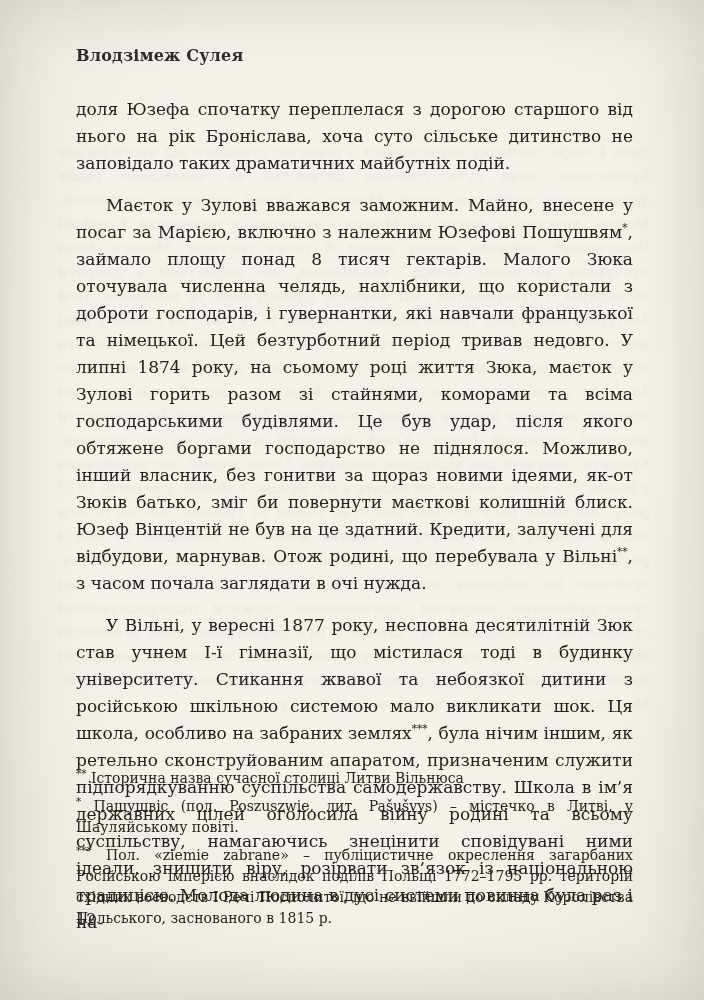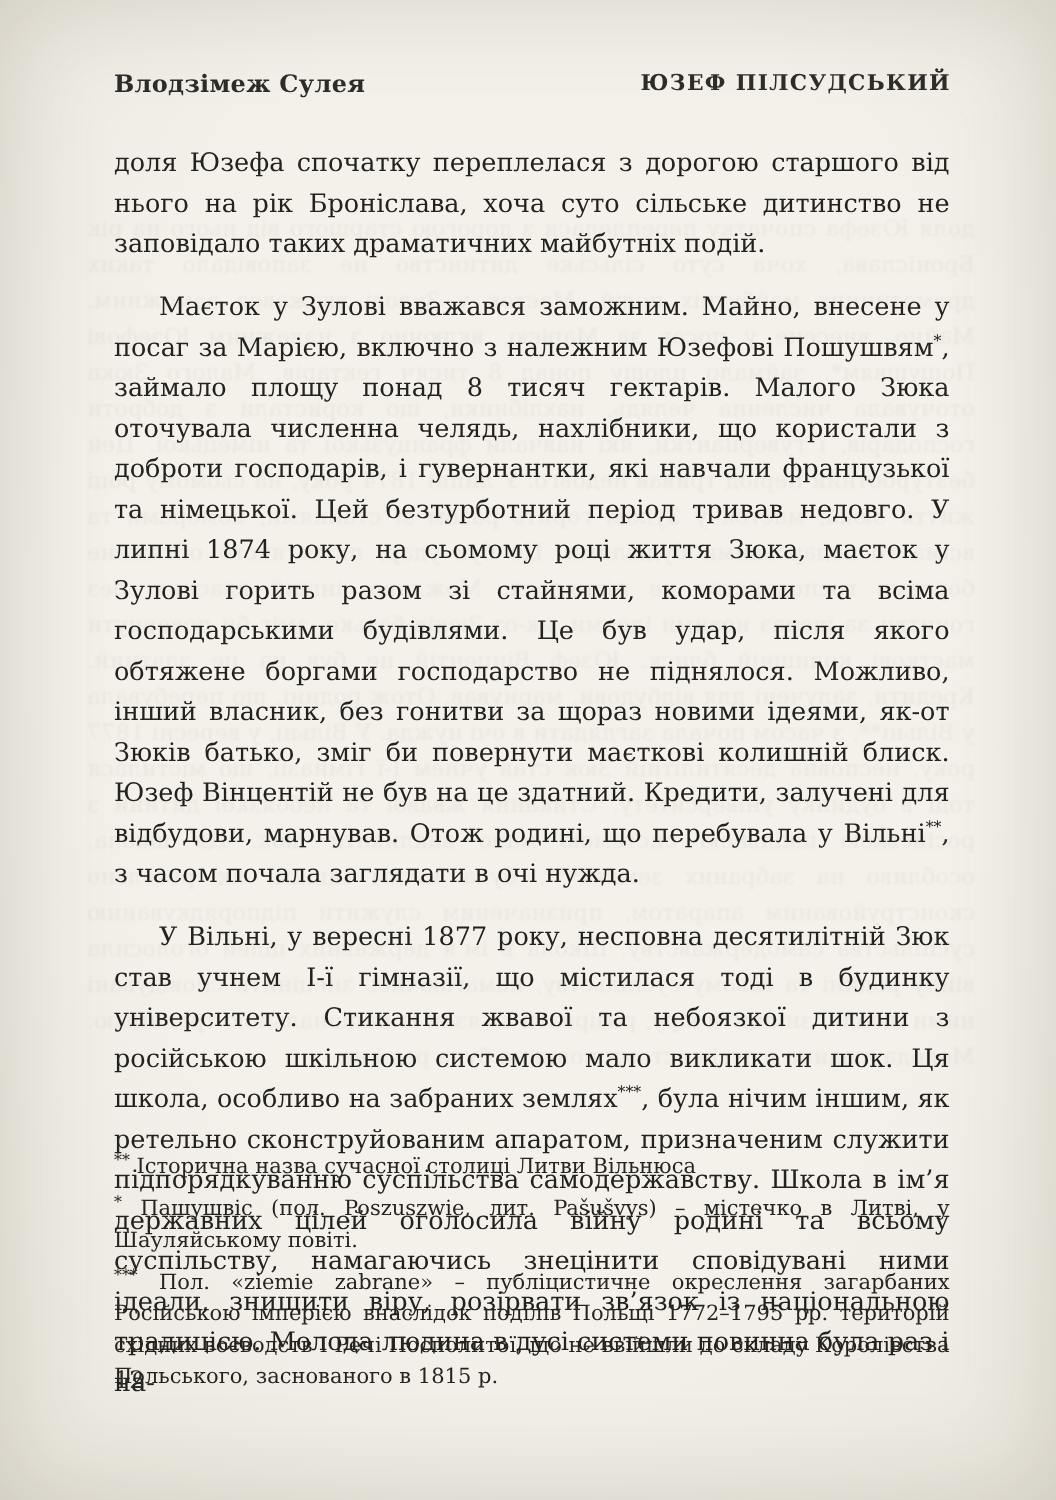--- a/index.html
+++ b/index.html
@@ -79,21 +79,20 @@
 </style>
 </head>
 <body>
 
 <div class="page">
 
   <div class="ghost" id="ghost" aria-hidden="true">доля Юзефа спочатку переплелася з дорогою старшого від нього на рік Броніслава, хоча суто сільське дитинство не заповідало таких драматичних майбутніх подій. Маєток у Зулові вважався заможним. Майно, внесене у посаг за Марією, включно з належним Юзефові Пошушвям*, займало площу понад 8 тисяч гектарів. Малого Зюка оточувала численна челядь, нахлібники, що користали з доброти господарів, і гувернантки, які навчали французької та німецької. Цей безтурботний період тривав недовго. У липні 1874 року, на сьомому році життя Зюка, маєток у Зулові горить разом зі стайнями, коморами та всіма господарськими будівлями. Це був удар, після якого обтяжене боргами господарство не піднялося. Можливо, інший власник, без гонитви за щораз новими ідеями, як-от Зюків батько, зміг би повернути маєткові колишній блиск. Юзеф Вінцентій не був на це здатний. Кредити, залучені для відбудови, марнував. Отож родині, що перебувала у Вільні**, з часом почала заглядати в очі нужда. У Вільні, у вересні 1877 року, несповна десятилітній Зюк став учнем І-ї гімназії, що містилася тоді в будинку університету. Стикання жвавої та небоязкої дитини з російською шкільною системою мало викликати шок. Ця школа, особливо на забраних землях***, була нічим іншим, як ретельно сконструйованим апаратом, призначеним служити підпорядкуванню суспільства самодержавству. Школа в ім’я державних цілей оголосила війну родині та всьому суспільству, намагаючись знецінити сповідувані ними ідеали, знищити віру, розірвати зв’язок із національною традицією. Молода людина в дусі системи повинна була раз і на-</div>
 
   <header class="running-head">
     <span class="author">Влодзімеж Сулея</span>
-    <span class="booktitle">ЮЗЕФ ПІЛСУДСЬКИЙ</span>
   </header>
 
   <main class="body-text" id="body-text">
       <p class="para"><span>доля Юзефа спочатку переплелася з дорогою старшого від нього на рік Броніслава, хоча суто сільське дитинство не заповідало таких драматичних майбутніх подій.</span></p>
       <p class="para indent"><span>Маєток у Зулові вважався заможним. Майно, внесене у посаг за Марією, включно з належним Юзефові Пошушвям</span><sup class="fn-mark">*</sup><span>, займало площу понад 8 тисяч гектарів. Малого Зюка оточувала численна челядь, нахлібники, що користали з доброти господарів, і гувернантки, які навчали французької та німецької. Цей безтурботний період тривав недовго. У липні 1874 року, на сьомому році життя Зюка, маєток у Зулові горить разом зі стайнями, коморами та всіма господарськими будівлями. Це був удар, після якого обтяжене боргами господарство не піднялося. Можливо, інший власник, без гонитви за щораз новими ідеями, як-от Зюків батько, зміг би повернути маєткові колишній блиск. Юзеф Вінцентій не був на це здатний. Кредити, залучені для відбудови, марнував. Отож родині, що перебувала у Вільні</span><sup class="fn-mark">**</sup><span>, з часом почала заглядати в очі нужда.</span></p>
       <p class="para indent"><span>У Вільні, у вересні 1877 року, несповна десятилітній Зюк став учнем І-ї гімназії, що містилася тоді в будинку університету. Стикання жвавої та небоязкої дитини з російською шкільною системою мало викликати шок. Ця школа, особливо на забраних землях</span><sup class="fn-mark">***</sup><span>, була нічим іншим, як ретельно сконструйованим апаратом, призначеним служити підпорядкуванню суспільства самодержавству. Школа в ім’я державних цілей оголосила війну родині та всьому суспільству, намагаючись знецінити сповідувані ними ідеали, знищити віру, розірвати зв’язок із національною традицією. Молода людина в дусі системи повинна була раз і на-</span></p>
     </main>
 
   <section class="footnotes" id="footnotes">
       <p class="footnote"><sup class="fn-mark">**</sup><span> Історична назва сучасної столиці Литви Вільнюса</span></p>

